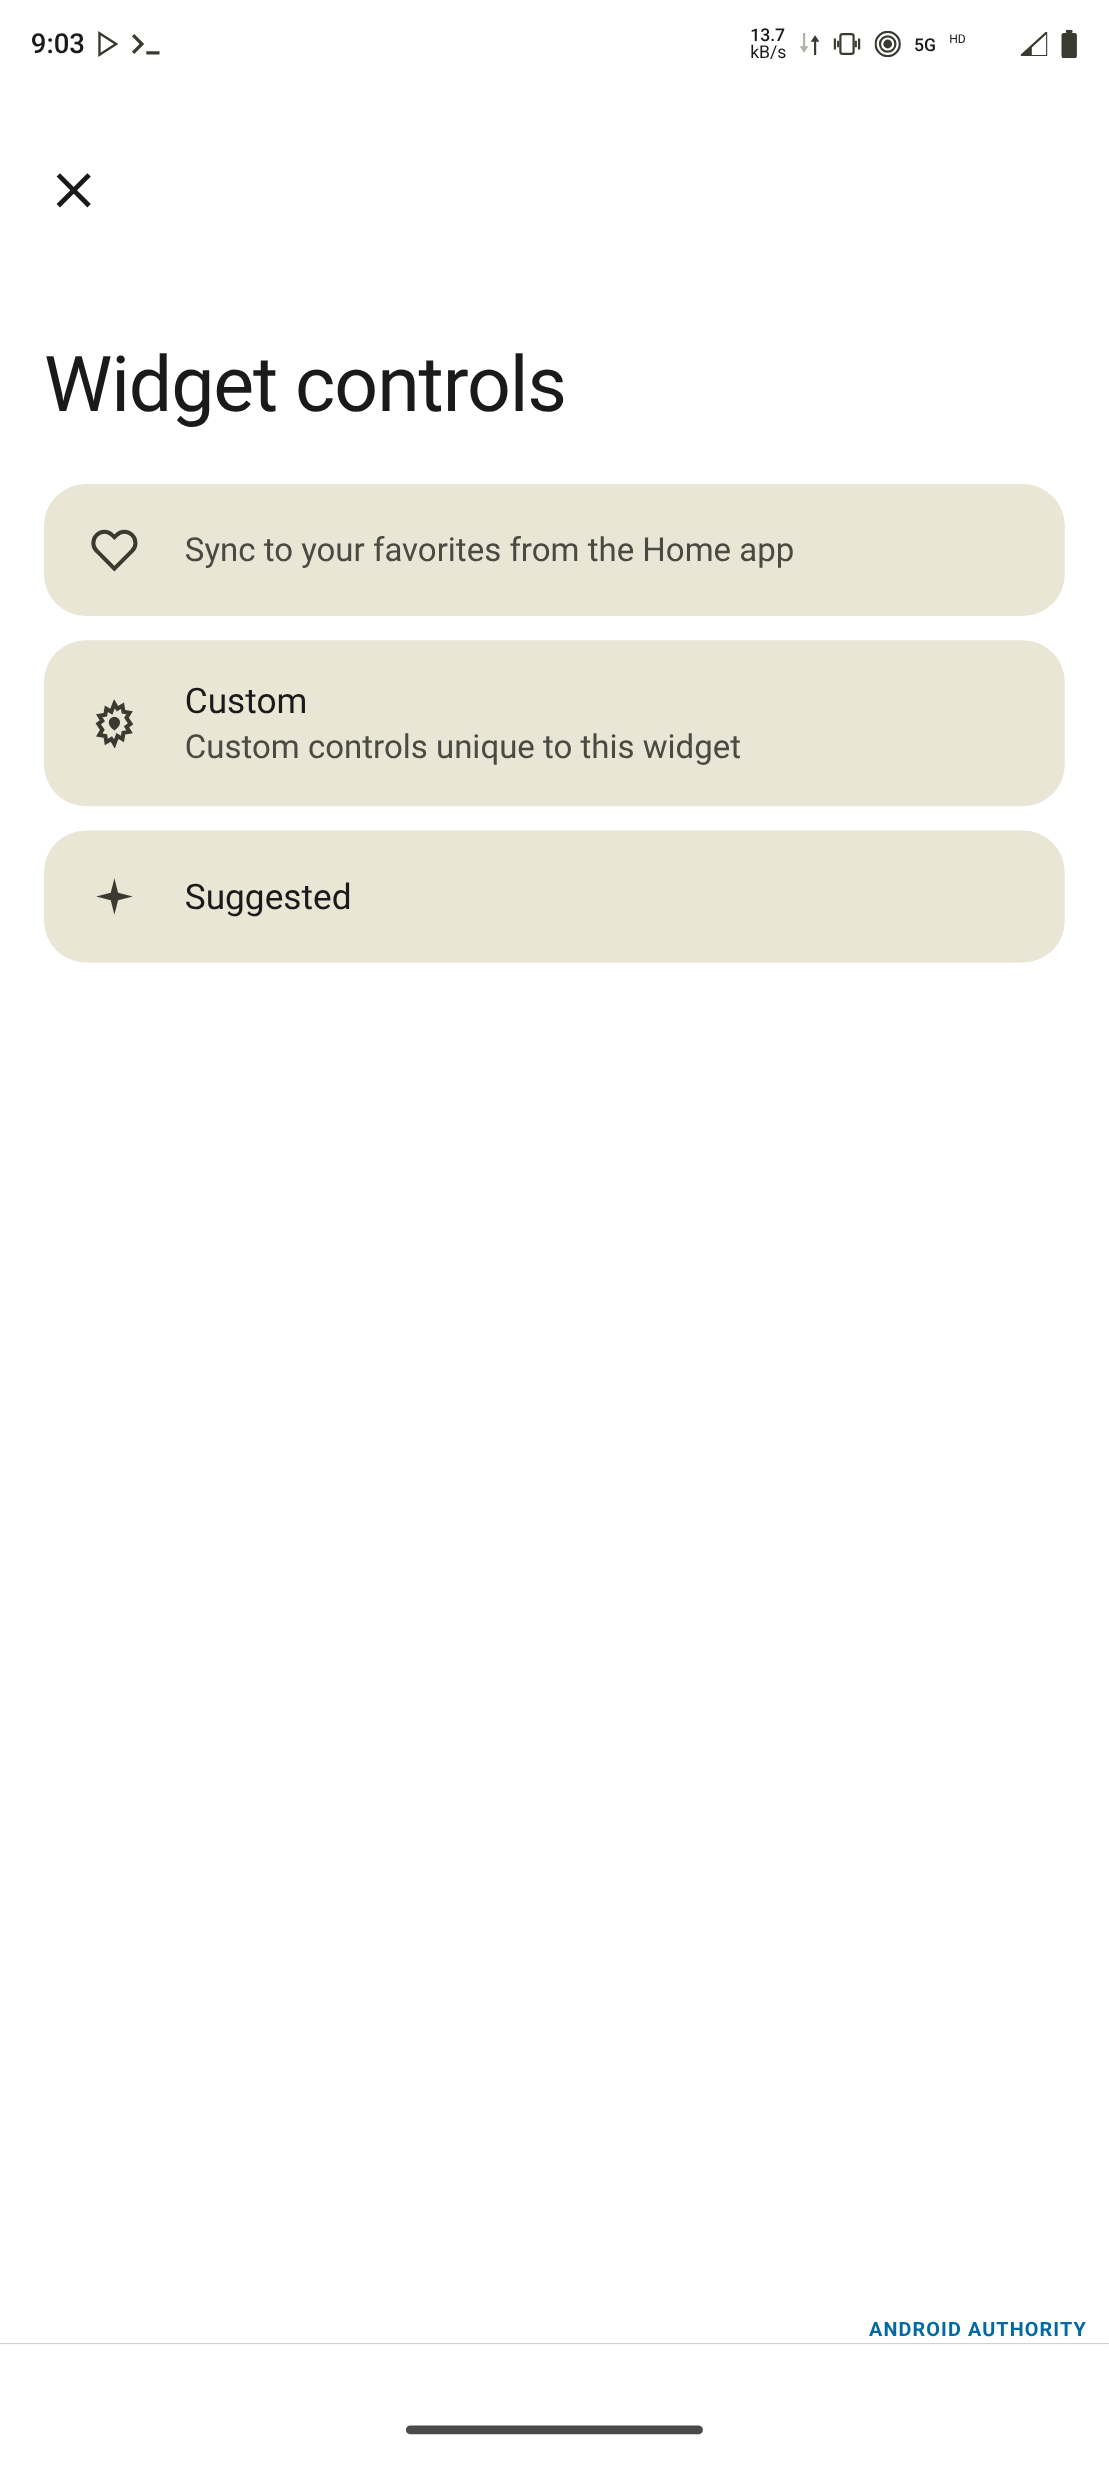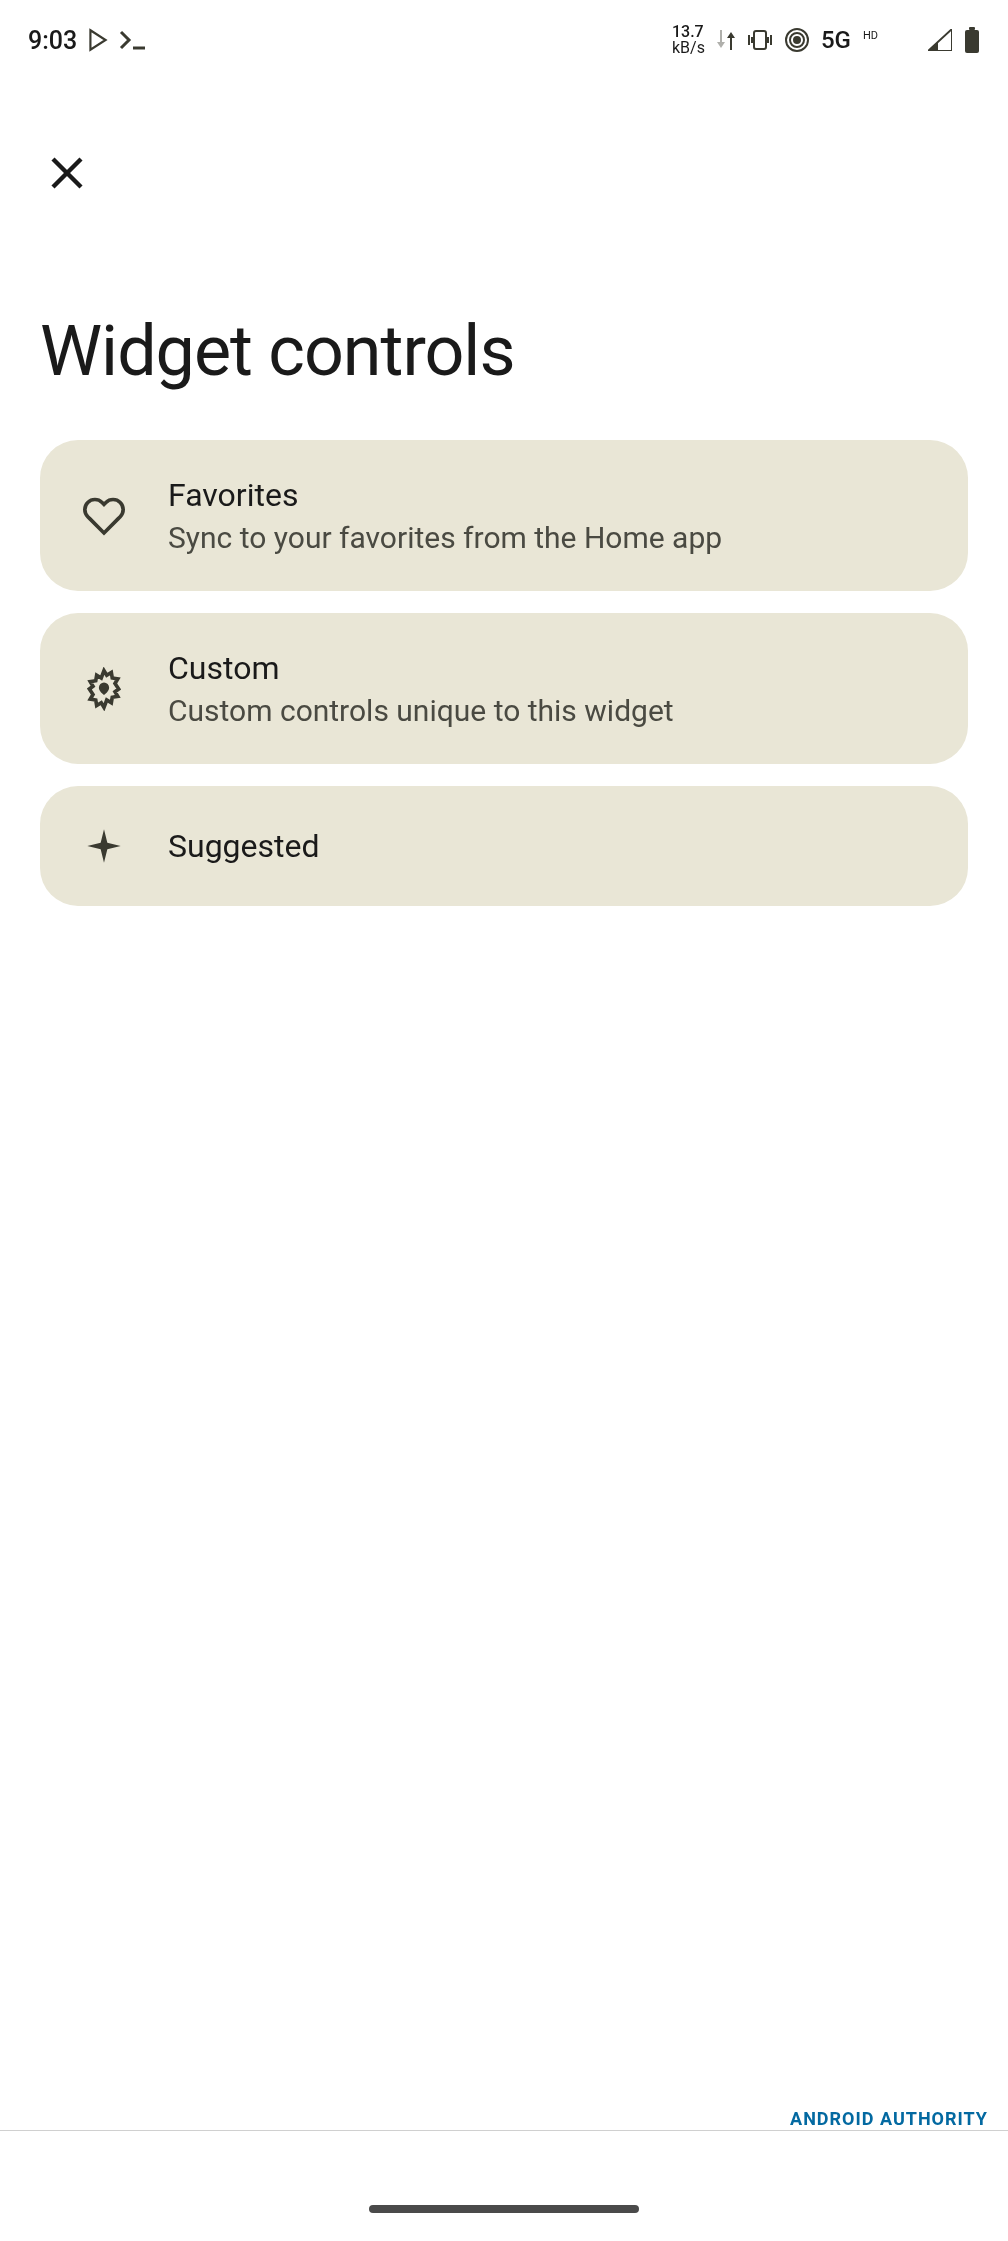--- a/index.html
+++ b/index.html
@@ -55,21 +55,21 @@
     .status-data-rate {
       font-size: 16px;
       font-weight: 500;
     }
     
     .status-data-unit {
       font-size: 16px;
     }
     
     .status-5g {
-      font-size: 24px;
+      font-size: 16px;
       font-weight: 500;
     }
     
     .status-hd {
       font-size: 12px;
       vertical-align: super;
     }
     
     .status-icon {
       display: inline-flex;
@@ -256,21 +256,20 @@
 
 <div class="options-container">
 
   <div class="option-card">
     <div class="option-icon">
       <svg width="44" height="44" viewBox="0 0 24 24" fill="none" stroke="#3a3a30" stroke-width="2">
         <path d="M20.84 4.61a5.5 5.5 0 0 0-7.78 0L12 5.67l-1.06-1.06a5.5 5.5 0 0 0-7.78 7.78l1.06 1.06L12 21.23l7.78-7.78 1.06-1.06a5.5 5.5 0 0 0 0-7.78z"></path>
       </svg>
     </div>
     <div class="option-text">
-      <span class="option-title">Favorites</span>
       <span class="option-subtitle">Sync to your favorites from the Home app</span>
     </div>
   </div>
 
   <div class="option-card">
     <div class="option-icon">
       <svg width="44" height="44" viewBox="0 0 24 24" fill="none" stroke="#3a3a30" stroke-width="2">
         <path d="M12 2l1.5 2.5L16 3l.5 3 3 .5-1.5 2.5L20 12l-2 1.5 1.5 2.5-3 .5-.5 3-2.5-1.5L12 22l-1.5-2.5L8 21l-.5-3-3-.5L6 15 4 12l2-1.5L4.5 8l3-.5L8 4.5 10.5 6 12 2z"></path>
         <path d="M12 9.5c-1 0-1.8.8-1.8 1.8 0 1.2 1.8 2.7 1.8 2.7s1.8-1.5 1.8-2.7c0-1-.8-1.8-1.8-1.8z" fill="#3a3a30"></path>
       </svg>

